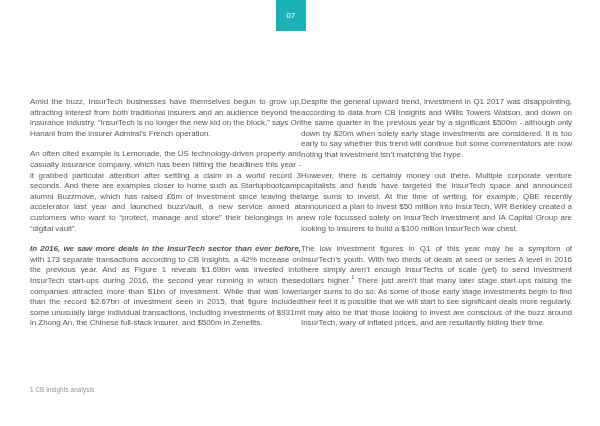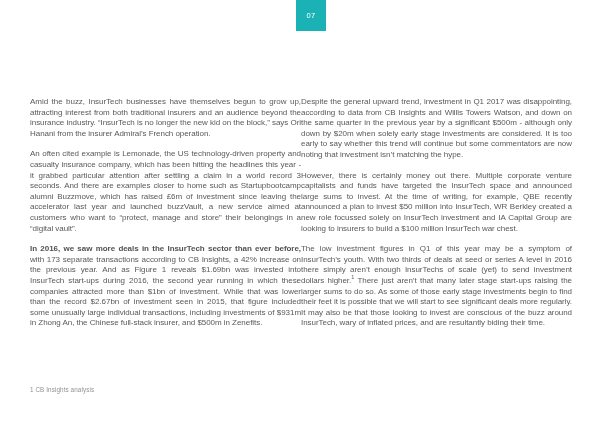--- a/index.html
+++ b/index.html
@@ -10,21 +10,21 @@
   }
   .page {
     position: relative;
     width: 600px;
     height: 426px;
     background: #ffffff;
     overflow: hidden;
   }
   .page-number-box {
     position: absolute;
-    left: 296px;
+    left: 276px;
     top: 0;
     width: 30px;
     height: 31px;
     background: #1ab2b4;
     display: flex;
     align-items: center;
     justify-content: center;
   }
   .page-number {
     color: #ffffff;
@@ -46,20 +46,21 @@
     line-height: 10.6px;
     color: #58595b;
     letter-spacing: -0.05px;
   }
   .col p {
     margin: 0 0 10px 0;
   }
   .bold-lead {
     font-weight: 700;
     color: #505154;
+    font-style: italic;
   }
   sup.fn-ref {
     font-size: 5.5px;
     line-height: 0;
     vertical-align: super;
   }
   .footnote {
     position: absolute;
     left: 30px;
     top: 386px;

